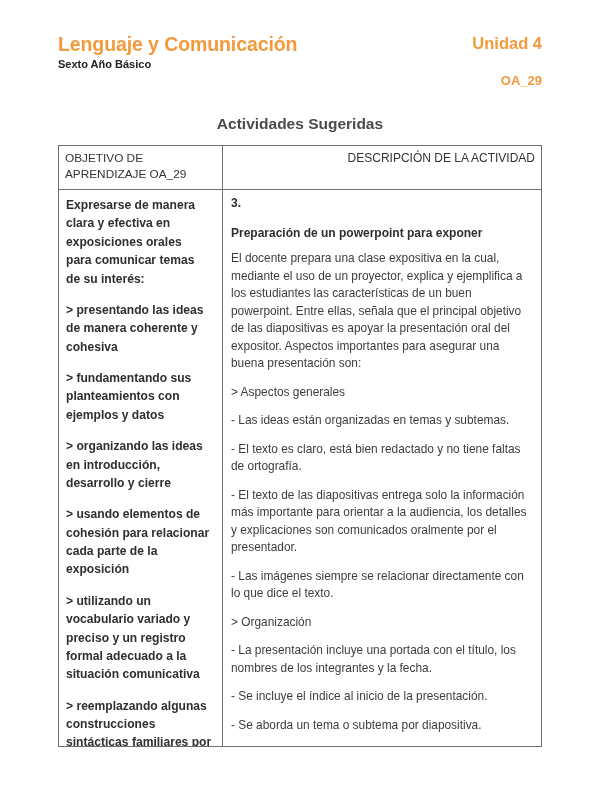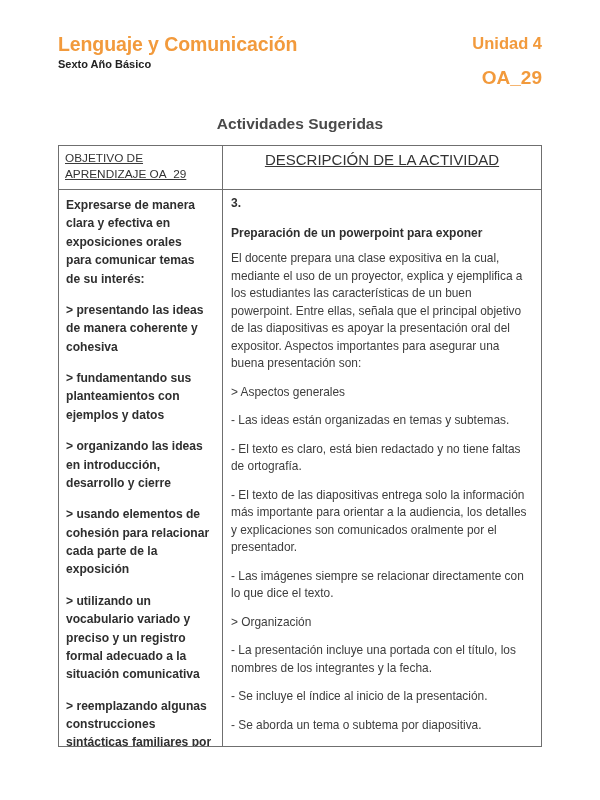--- a/index.html
+++ b/index.html
@@ -61,24 +61,24 @@
     margin-top: 2px;
     white-space: nowrap;
   }
   .unit-label {
     font-size: 16.5px;
     font-weight: bold;
     color: #F29A3C;
     white-space: nowrap;
   }
   .oa-label {
-    font-size: 19px;
+    font-size: 13px;
     font-weight: bold;
     color: #F29A3C;
-    margin-top: 14px;
+    margin-top: 20px;
     white-space: nowrap;
   }
 
   
   .section-title {
     position: absolute;
     left: 0;
     top: 115px;
     width: 600px;
     text-align: center;
@@ -98,40 +98,39 @@
     border-collapse: collapse;
     box-sizing: border-box;
     background: #ffffff;
     overflow: hidden;
   }
   .thead-row {
     display: flex;
     border-bottom: 1px solid #6f6f6f;
     height: 44px;
     box-sizing: border-box;
-    text-decoration: underline;
   }
   .th-left {
     width: 164px;
     box-sizing: border-box;
     border-right: 1px solid #6f6f6f;
     padding: 4px 6px 0 6px;
     font-size: 11.8px;
     line-height: 1.38;
     color: #333333;
     text-align: left;
   }
   .th-right {
     flex: 1;
     box-sizing: border-box;
     padding: 4px 6px 0 6px;
-    font-size: 15px;
+    font-size: 12px;
     line-height: 1.38;
     color: #333333;
-    text-align: center;
+    text-align: right;
   }
   .tbody-row {
     display: flex;
     height: 557px;
     box-sizing: border-box;
   }
   .td-left {
     width: 164px;
     box-sizing: border-box;
     border-right: 1px solid #6f6f6f;

